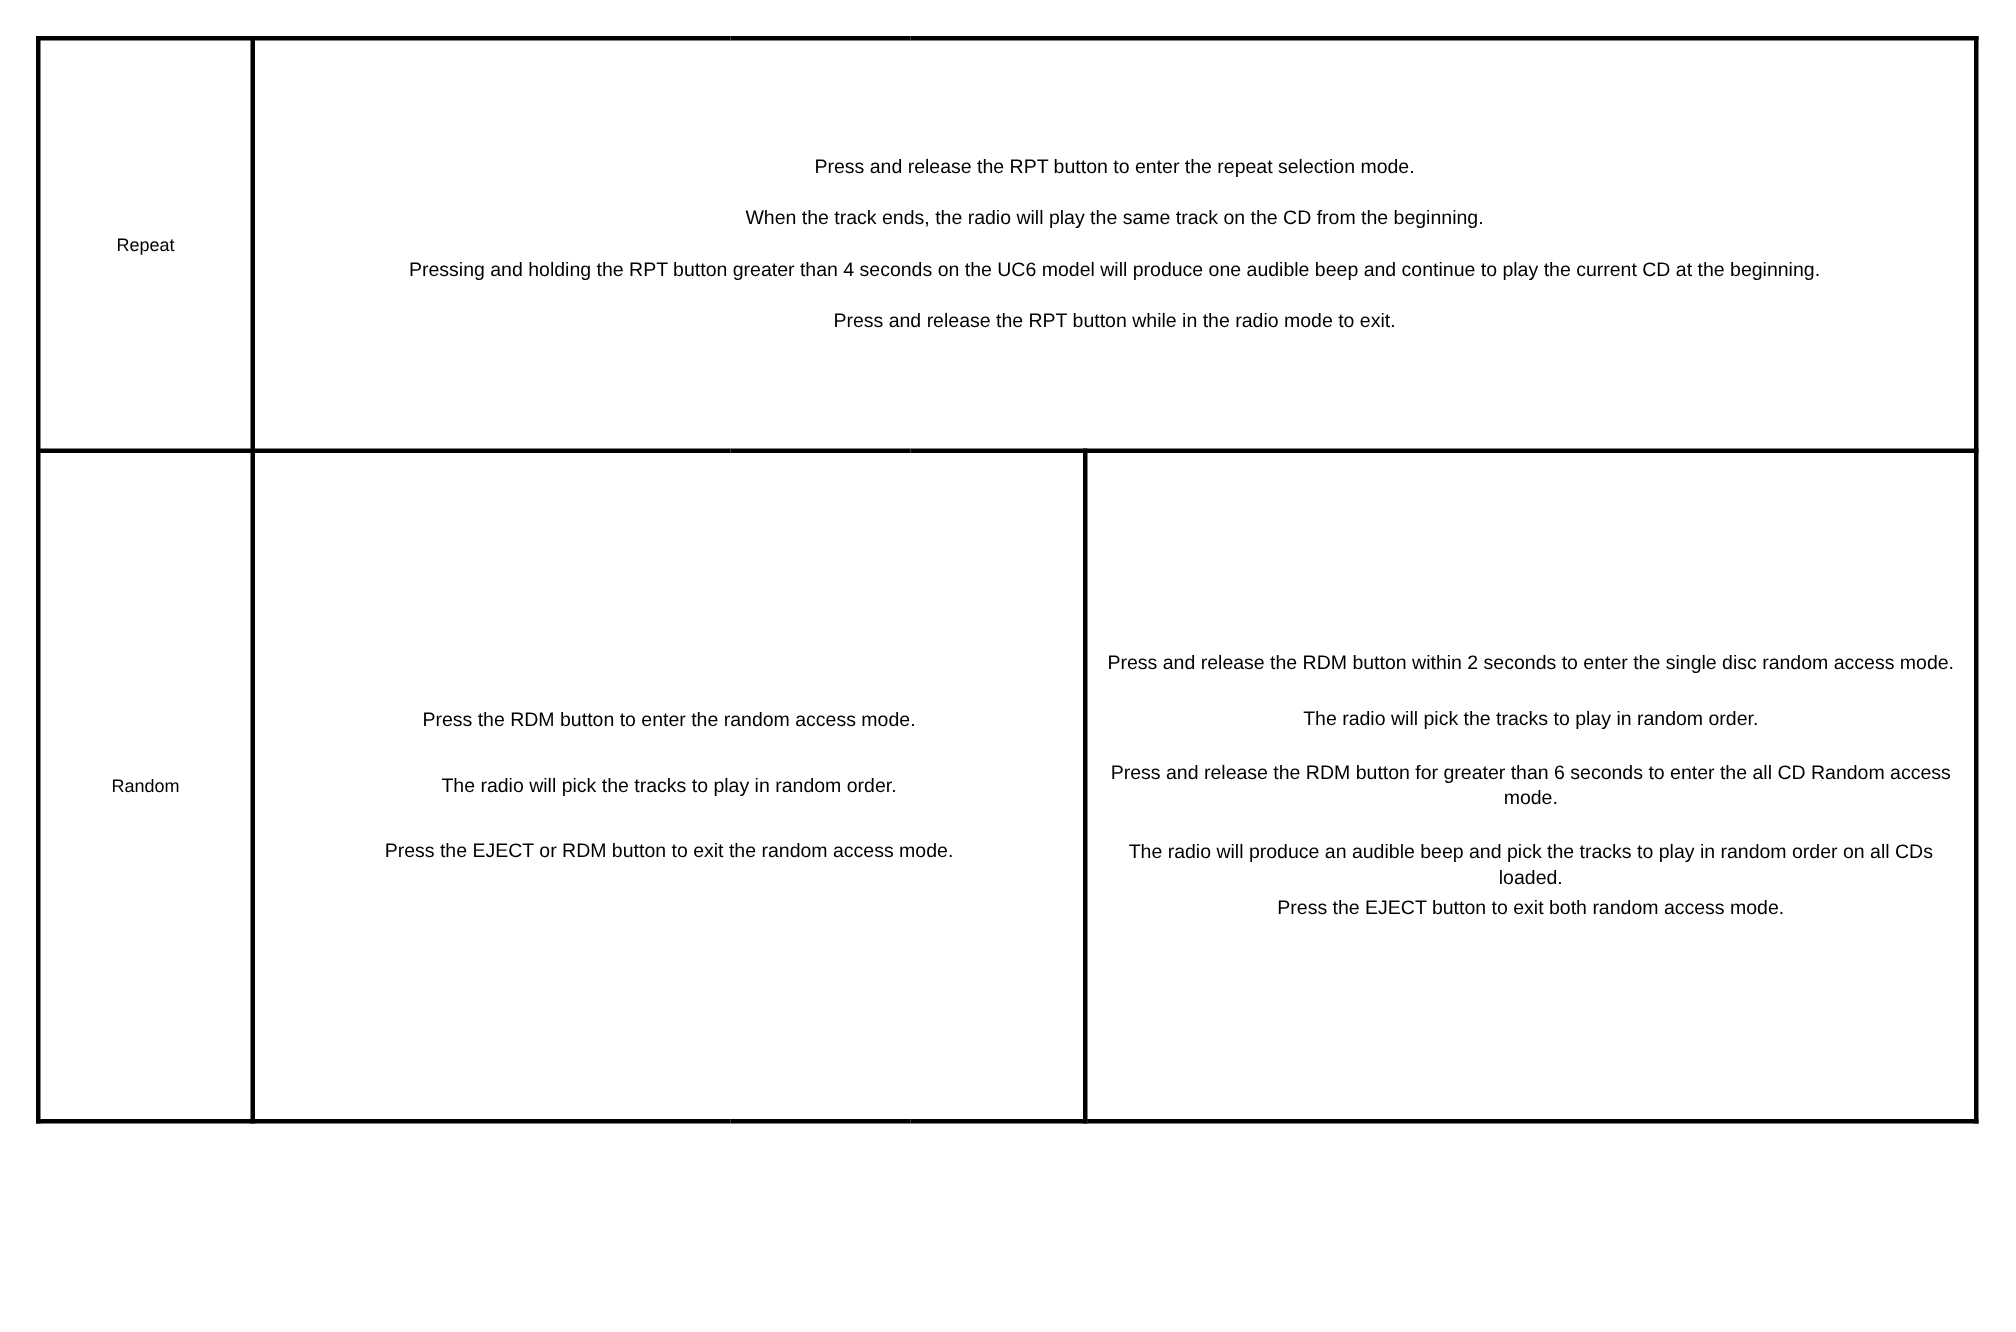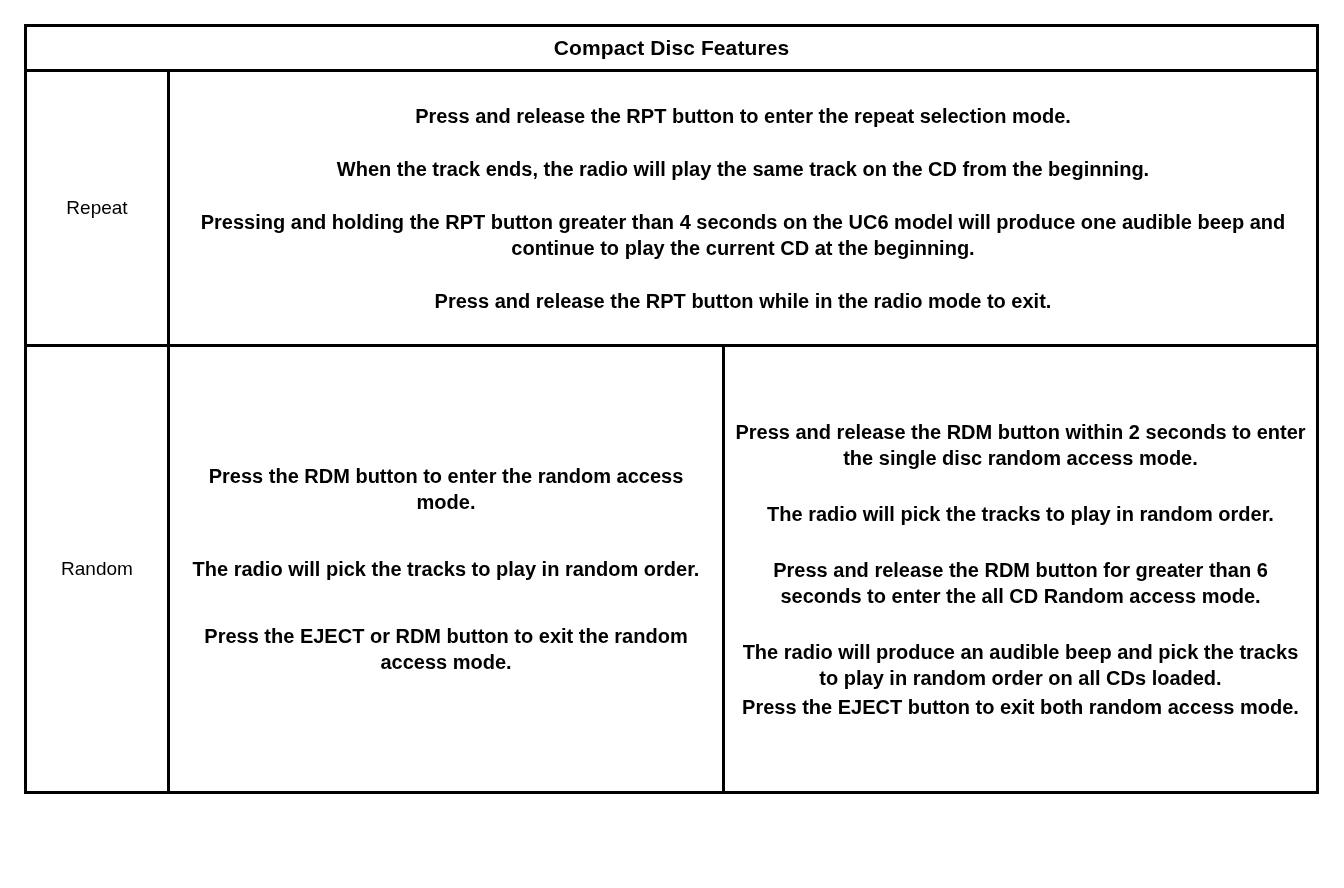--- a/index.html
+++ b/index.html
@@ -55,29 +55,29 @@
     font-size: 20px;
     font-weight: bold;
     line-height: 1.16;
   }
   .header-cell.two-line {
     font-size: 20px;
   }
 
   
   .control-cell {
-    font-size: 19px;
+    font-size: 12px;
     font-weight: normal;
     vertical-align: middle;
   }
 
   
   .body-cell {
-    font-size: 20px;
-    font-weight: bold;
+    font-size: 13px;
+    font-weight: normal;
     line-height: 1.30;
     padding: 6px 8px;
     vertical-align: middle;
   }
 
   .body-cell.repeat-cell {
     height: 272px;
     padding-left: 22px;
     padding-right: 22px;
   }
@@ -125,23 +125,20 @@
   <table class="cd-table">
     <colgroup>
       <col class="c-controls">
       <col class="c-base">
       <col class="c-un0">
       <col class="c-up0">
       <col class="c-uc6">
     </colgroup>
     <tbody>
 
-      <tr>
-        <td class="title-cell" colspan="5">Compact Disc Features</td>
-      </tr>
 
 
       <tr>
         <td class="control-cell">Repeat</td>
         <td class="body-cell repeat-cell" colspan="4">
           <p class="para">Press and release the RPT button to enter the repeat selection mode.</p>
           <p class="para">When the track ends, the radio will play the same track on the CD from the beginning.</p>
           <p class="para">Pressing and holding the RPT button greater than 4 seconds on the UC6 model will produce one audible beep and continue to play the current CD at the beginning.</p>
           <p class="para">Press and release the RPT button while in the radio mode to exit.</p>
         </td>

